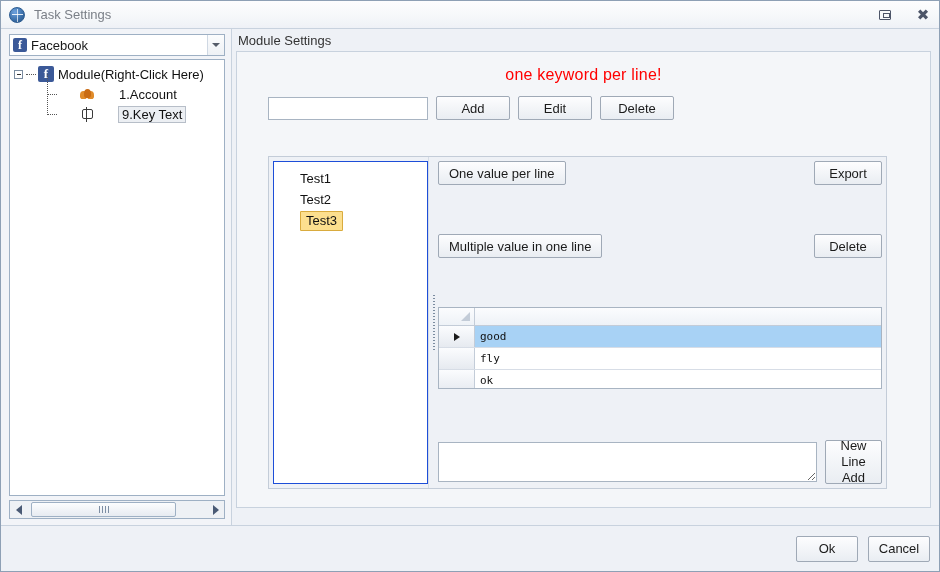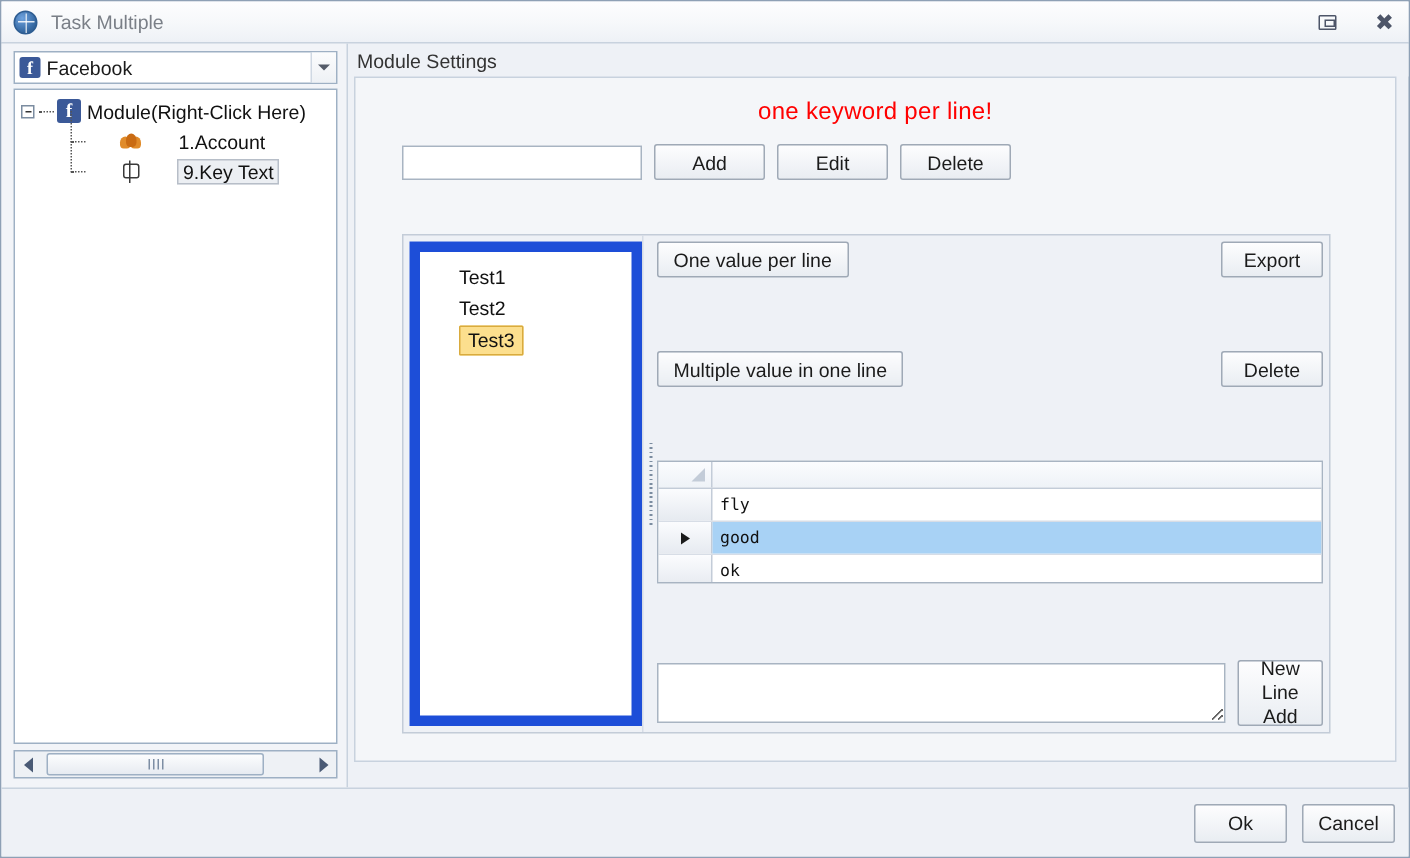--- a/index.html
+++ b/index.html
@@ -364,21 +364,21 @@
     right: 43px; bottom: 18px;
     border: 1px solid #c3ccd8;
     background: #eef1f6;
     display: flex;
   }
   .list-panel {
     width: 155px;
     min-width: 155px;
     margin: 4px 0 4px 4px;
     background: #fff;
-    border: 7px solid #1d4ed8;
+    border: 1px solid #1d4ed8;
     padding: 6px 0 0 0;
   }
   .list-item {
     height: 21px;
     line-height: 21px;
     padding-left: 26px;
     font-size: 13px;
     color: #111;
   }
   .list-item.selected span {
@@ -506,21 +506,21 @@
   }
   .btn-footer { width: 62px; height: 26px; }
 </style>
 </head>
 <body>
 
 <div class="window">
 
   <div class="titlebar">
     <div class="app-icon"></div>
-    <div class="title-text">Task Multiple</div>
+    <div class="title-text">Task Settings</div>
     <div class="win-buttons">
       <div class="win-btn">
           <span class="restore-glyph"></span>
         </div>
       <div class="win-btn">
           <span class="close-glyph">✖</span>
         </div>
     </div>
   </div>
 
@@ -627,29 +627,29 @@
               <div class="btn btn-wide">Multiple value in one line</div>
               <div class="btn btn-right">Delete</div>
             </div>
 
             <div class="datagrid">
               <div class="dg-header">
                 <div class="dg-corner"></div>
                 <div class="dg-colhead"></div>
               </div>
 
-              <div class="dg-row">
-                <div class="dg-rowhead"></div>
-                <div class="dg-cell">fly</div>
-              </div>
               <div class="dg-row selected">
                 <div class="dg-rowhead">
                     <span class="caret"></span>
                   </div>
                 <div class="dg-cell">good</div>
+              </div>
+              <div class="dg-row">
+                <div class="dg-rowhead"></div>
+                <div class="dg-cell">fly</div>
               </div>
               <div class="dg-row">
                 <div class="dg-rowhead"></div>
                 <div class="dg-cell">ok</div>
               </div>
               <div class="dg-row">
                 <div class="dg-rowhead"></div>
                 <div class="dg-cell"></div>
               </div>
 

